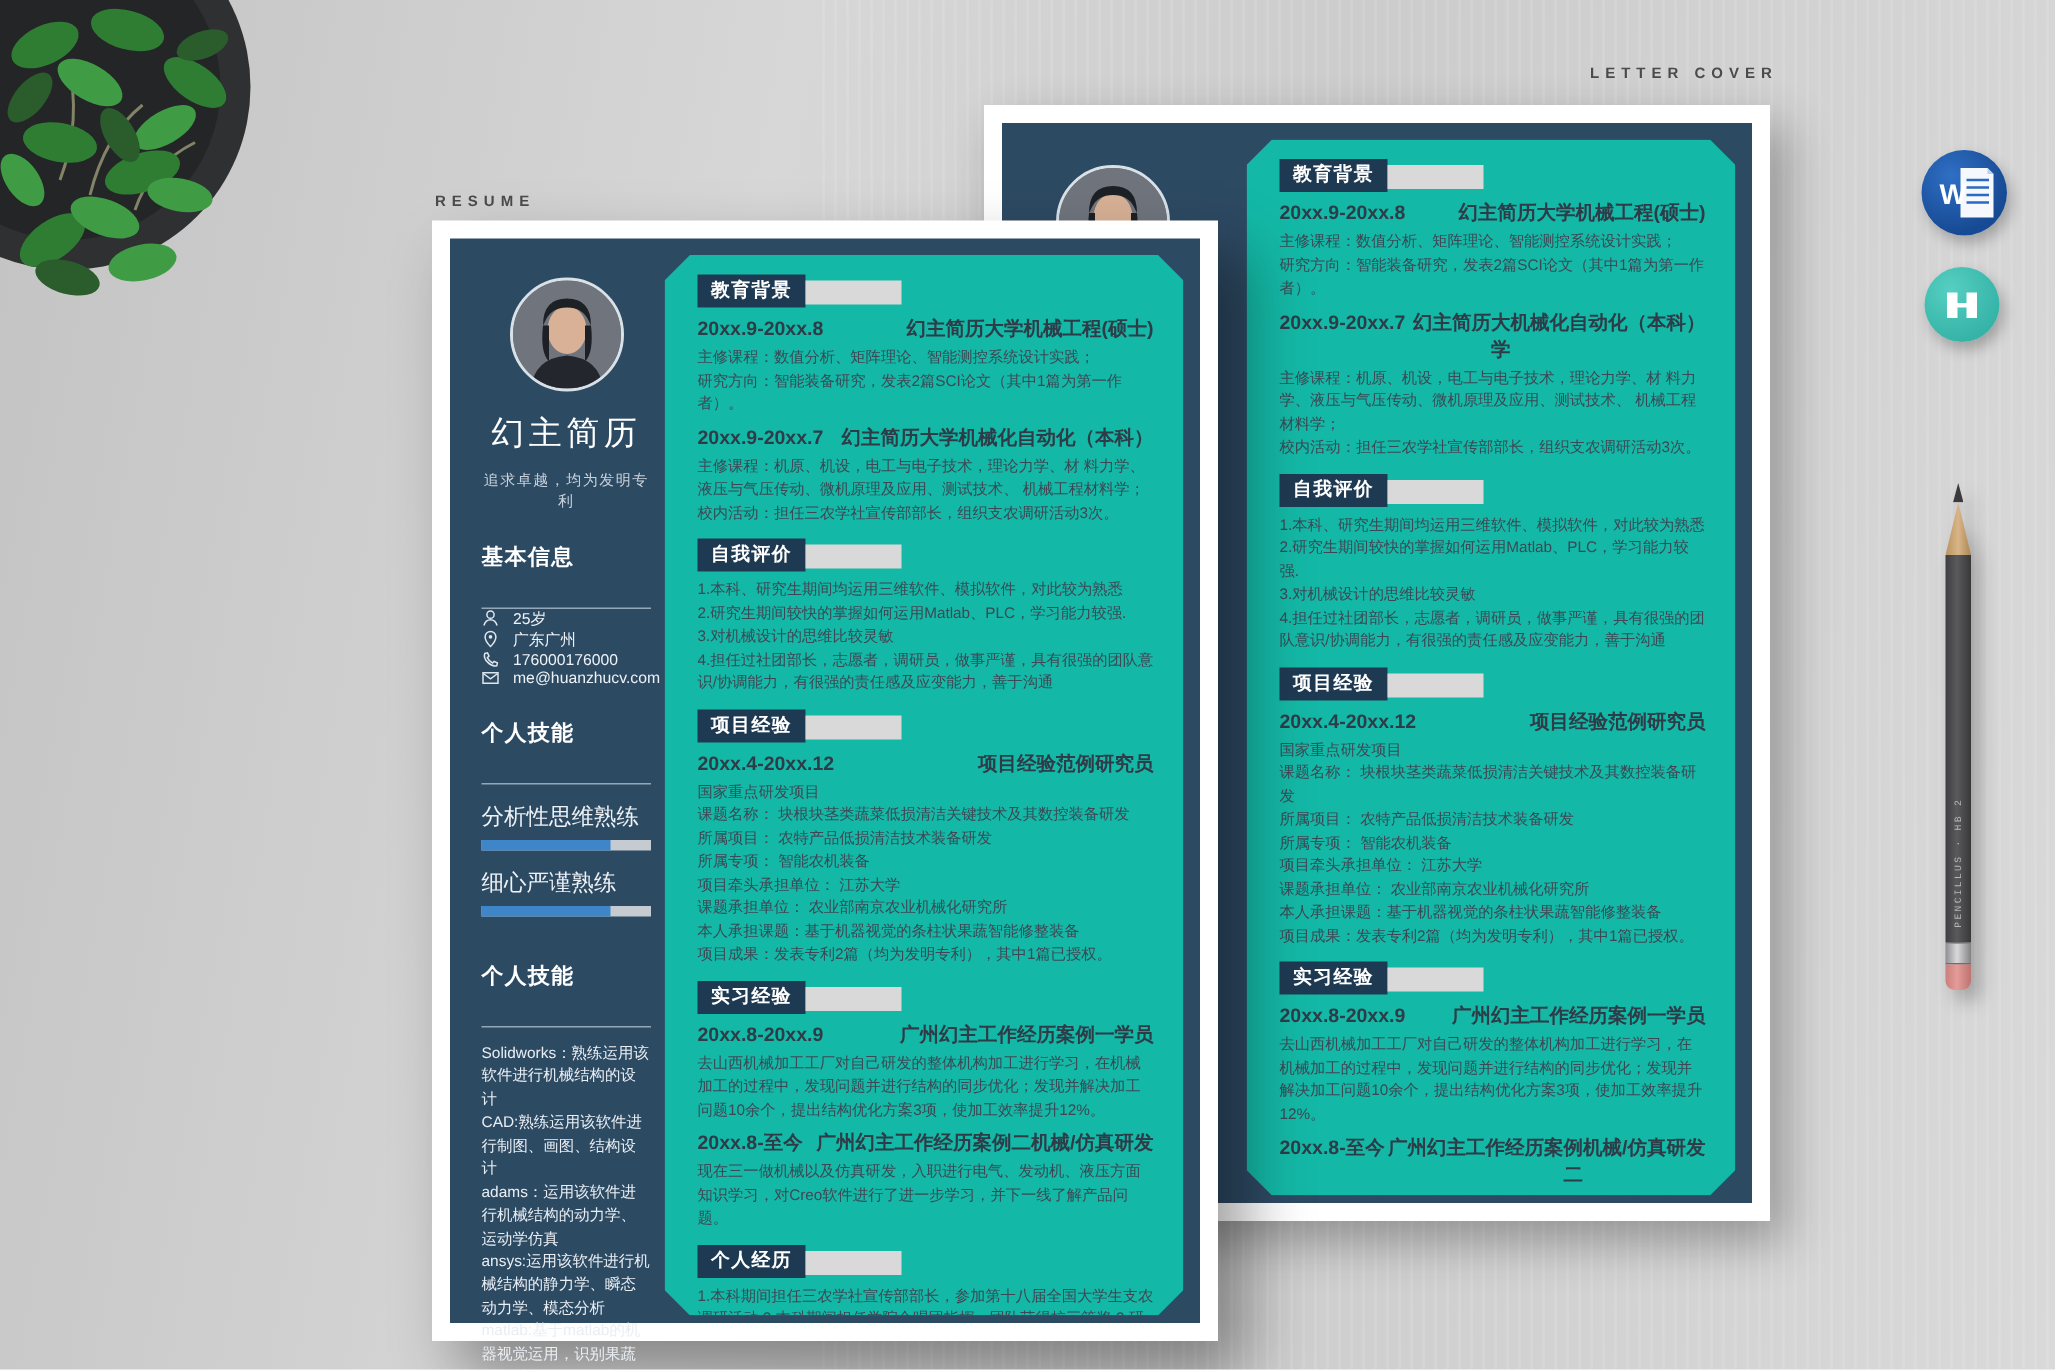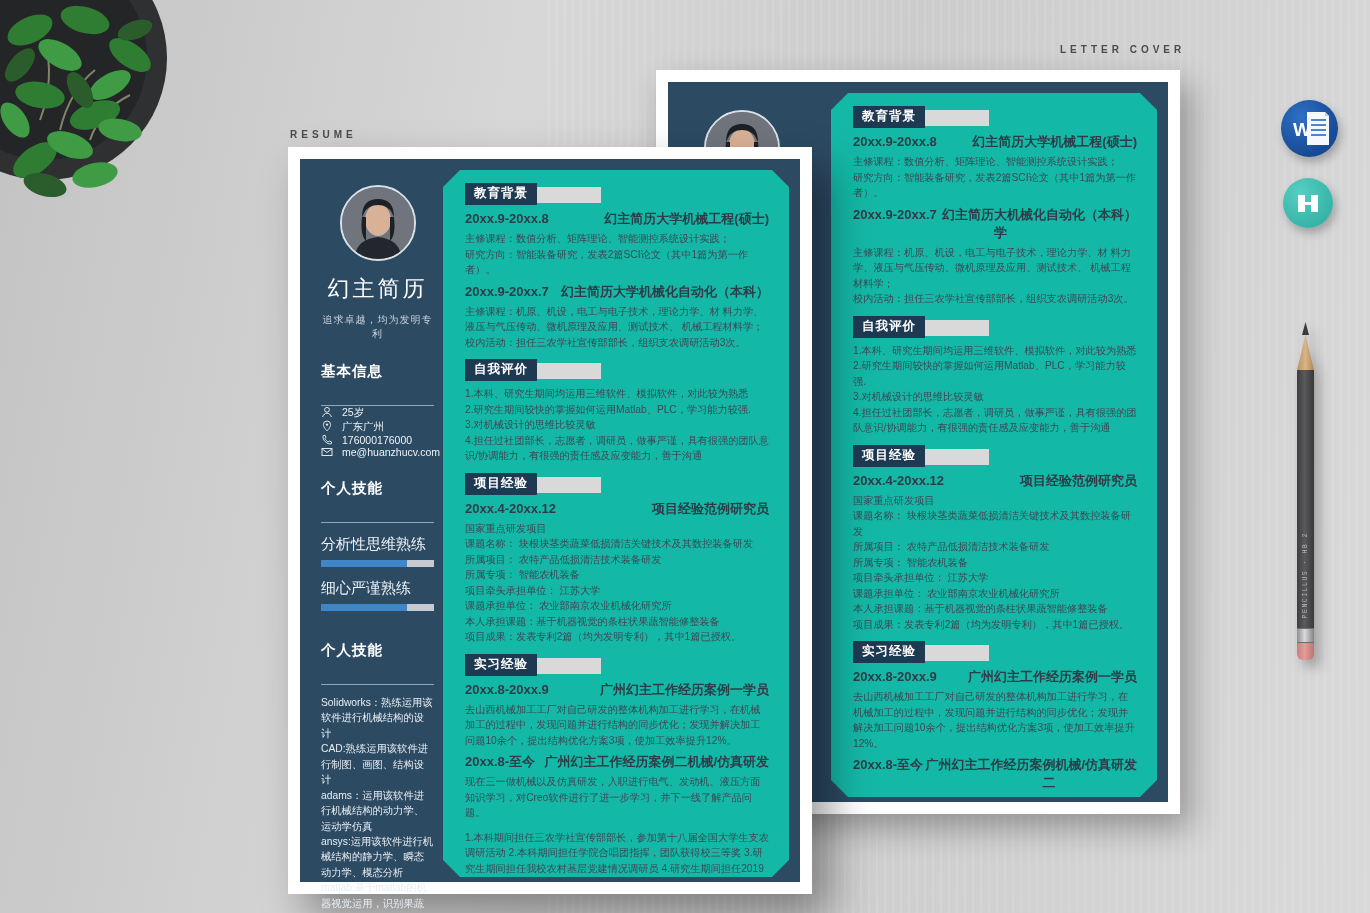--- a/index.html
+++ b/index.html
@@ -375,20 +375,24 @@
             <div class="meta-row">
               <span>20xx.8-至今</span>
               <span class="mid">广州幻主工作经历案例二</span>
               <span>机械/仿真研发</span>
             </div>
             <div class="body-text">现在三一做机械以及仿真研发，入职进行电气、发动机、液压方面知识学习，对Creo软件进行了进一步学习，并下一线了解产品问题。</div>
           </div>
         </div>
 
         <div class="sec">
+          <div class="sec-hdr">
+            <span class="sec-hdr-box">个人经历</span>
+            <span class="sec-hdr-ext"></span>
+          </div>
           <div class="body-text">1.本科期间担任三农学社宣传部部长，参加第十八届全国大学生支农调研活动 2.本科期间担任学院合唱团指挥，团队获得校三等奖 3.研究生期间担任我校农村基层党建情况调研员 4.研究生期间担任2019北京世界园艺博览会志愿者 5.代表学院参加我国建国七十华诞游行。</div>
         </div>
 
       </div>
     </div>
   </div>
 </div>
 
 <div class="app-icon" id="word-icon">
   <svg width="57" height="57" viewBox="0 0 57 57">

